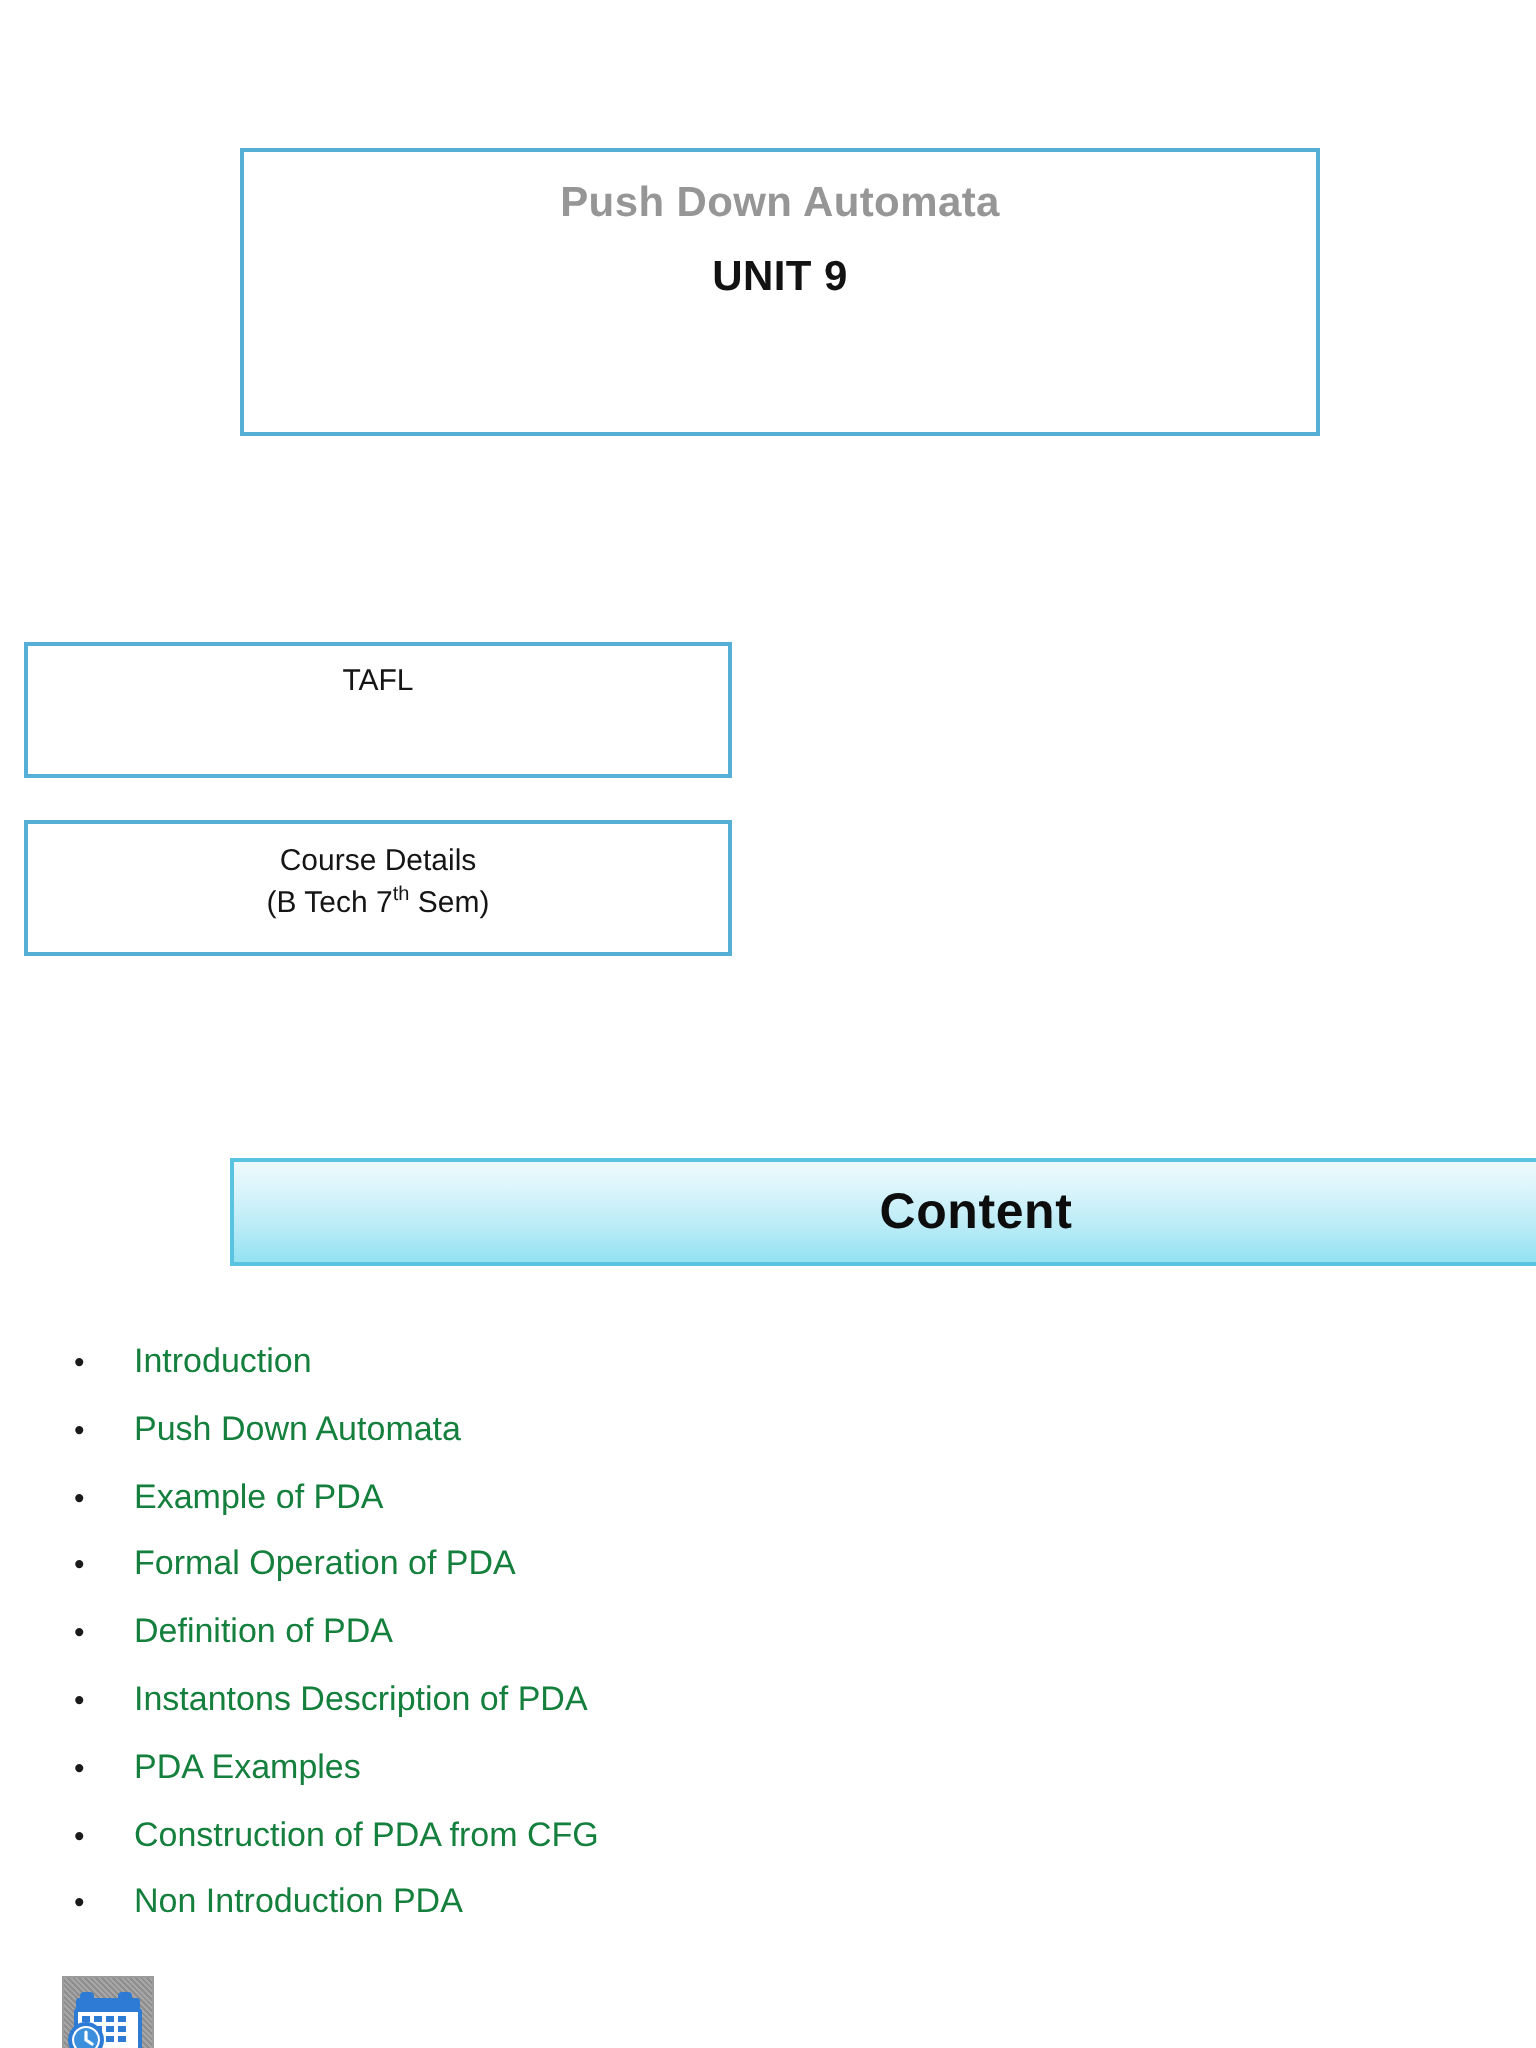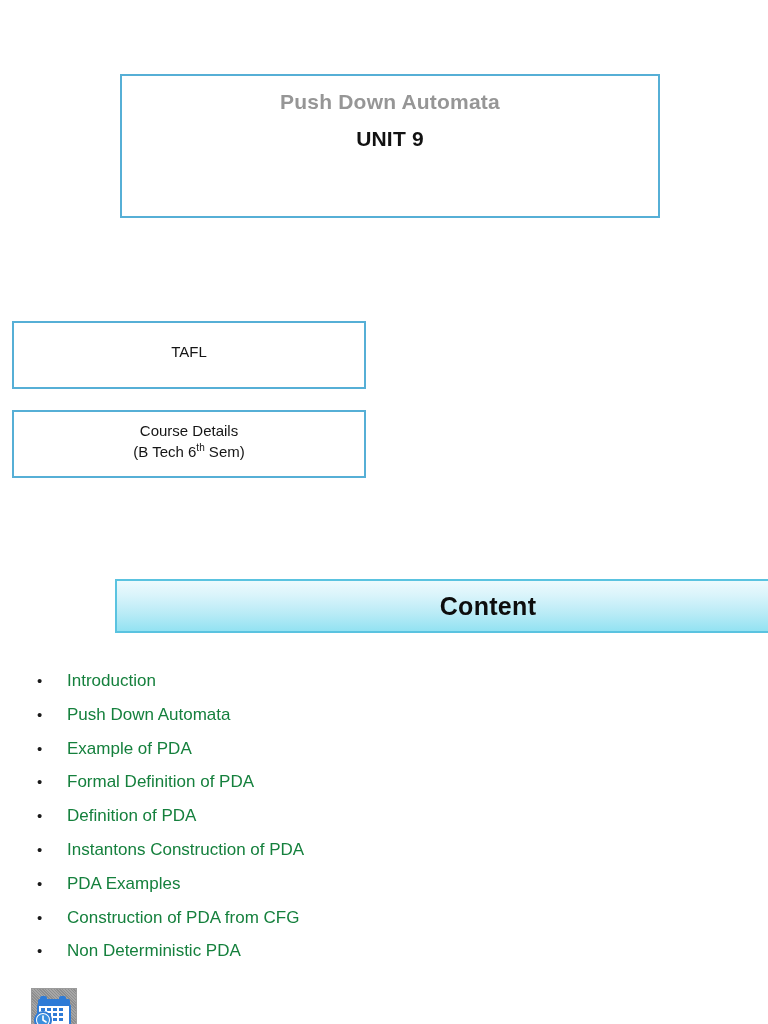--- a/index.html
+++ b/index.html
@@ -58,21 +58,21 @@
     background: #ffffff;
     text-align: center;
     color: #151515;
     font-size: 15px;
   }
   #box-course-code {
     top: 321px;
     height: 68px;
   }
   #box-course-code .info-line {
-    padding-top: 20px;
+    padding-top: 9px;
   }
   #box-course-details {
     top: 410px;
     height: 68px;
   }
   #box-course-details .info-line {
     padding-top: 8px;
     line-height: 21px;
   }
   .sup {
@@ -187,21 +187,21 @@
     <div class="title-unit">UNIT 9</div>
   </div>
 
   <div class="info-box" id="box-course-code">
     <div class="info-line">TAFL</div>
   </div>
 
   <div class="info-box" id="box-course-details">
     <div class="info-line">
       <div>Course Details</div>
-      <div><span>(B Tech 6</span><span class="sup">th</span><span> Sem)</span></div>
+      <div><span>(B Tech 7</span><span class="sup">th</span><span> Sem)</span></div>
     </div>
   </div>
 
   <div class="footer">
     <div class="cal-icon">
       <svg width="44" height="44" viewBox="0 0 44 44" aria-hidden="true">
         <rect x="8" y="7" width="7" height="6" rx="2" fill="#2E7BD6"></rect>
         <rect x="27" y="7" width="7" height="6" rx="2" fill="#2E7BD6"></rect>
         <rect x="6" y="10" width="32" height="6" rx="1.5" fill="#2E7BD6"></rect>
         <rect x="6" y="16" width="32" height="21" rx="1" fill="#ffffff" stroke="#2E7BD6" stroke-width="2"></rect>
@@ -246,37 +246,37 @@
       <div class="bullet-row">
         <span class="bullet-mark">•</span>
         <span class="bullet-text">Push Down Automata</span>
       </div>
       <div class="bullet-row">
         <span class="bullet-mark">•</span>
         <span class="bullet-text">Example of PDA</span>
       </div>
       <div class="bullet-row">
         <span class="bullet-mark">•</span>
-        <span class="bullet-text">Formal Definition of PDA</span>
+        <span class="bullet-text">Formal Operation of PDA</span>
       </div>
       <div class="bullet-row">
         <span class="bullet-mark">•</span>
         <span class="bullet-text">Definition of PDA</span>
       </div>
       <div class="bullet-row">
         <span class="bullet-mark">•</span>
-        <span class="bullet-text">Instantons Construction of PDA</span>
+        <span class="bullet-text">Instantons Description of PDA</span>
       </div>
       <div class="bullet-row">
         <span class="bullet-mark">•</span>
         <span class="bullet-text">PDA Examples</span>
       </div>
       <div class="bullet-row">
         <span class="bullet-mark">•</span>
         <span class="bullet-text">Construction of PDA from CFG</span>
       </div>
       <div class="bullet-row">
         <span class="bullet-mark">•</span>
-        <span class="bullet-text">Non Deterministic PDA</span>
+        <span class="bullet-text">Non Introduction PDA</span>
       </div>
     </div>
 
 </div>
 
 </body></html>

